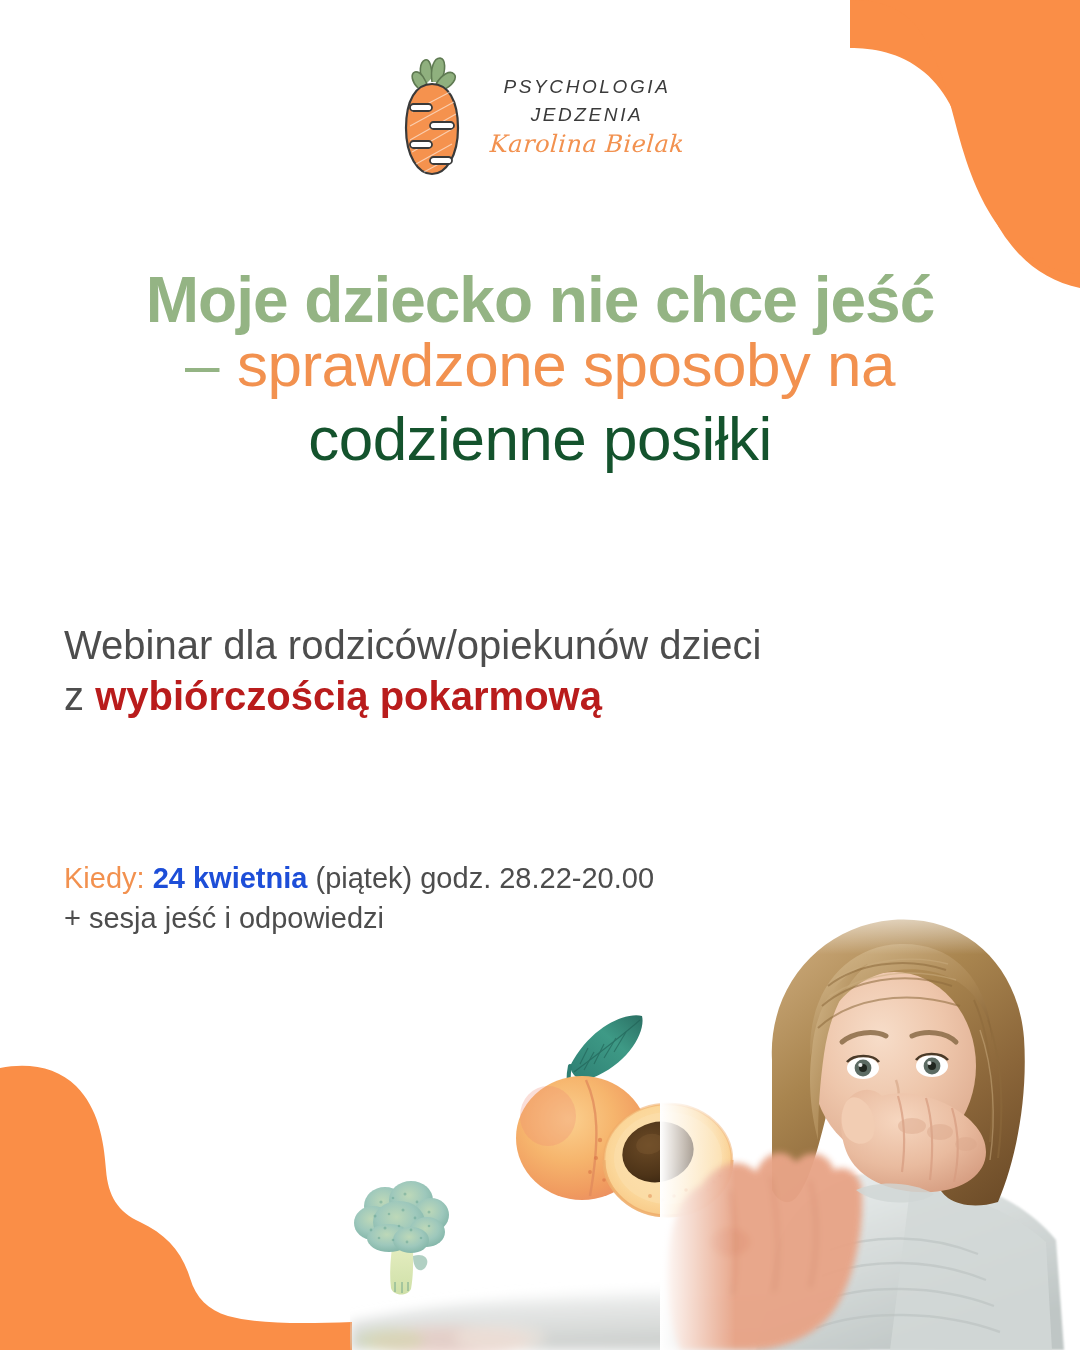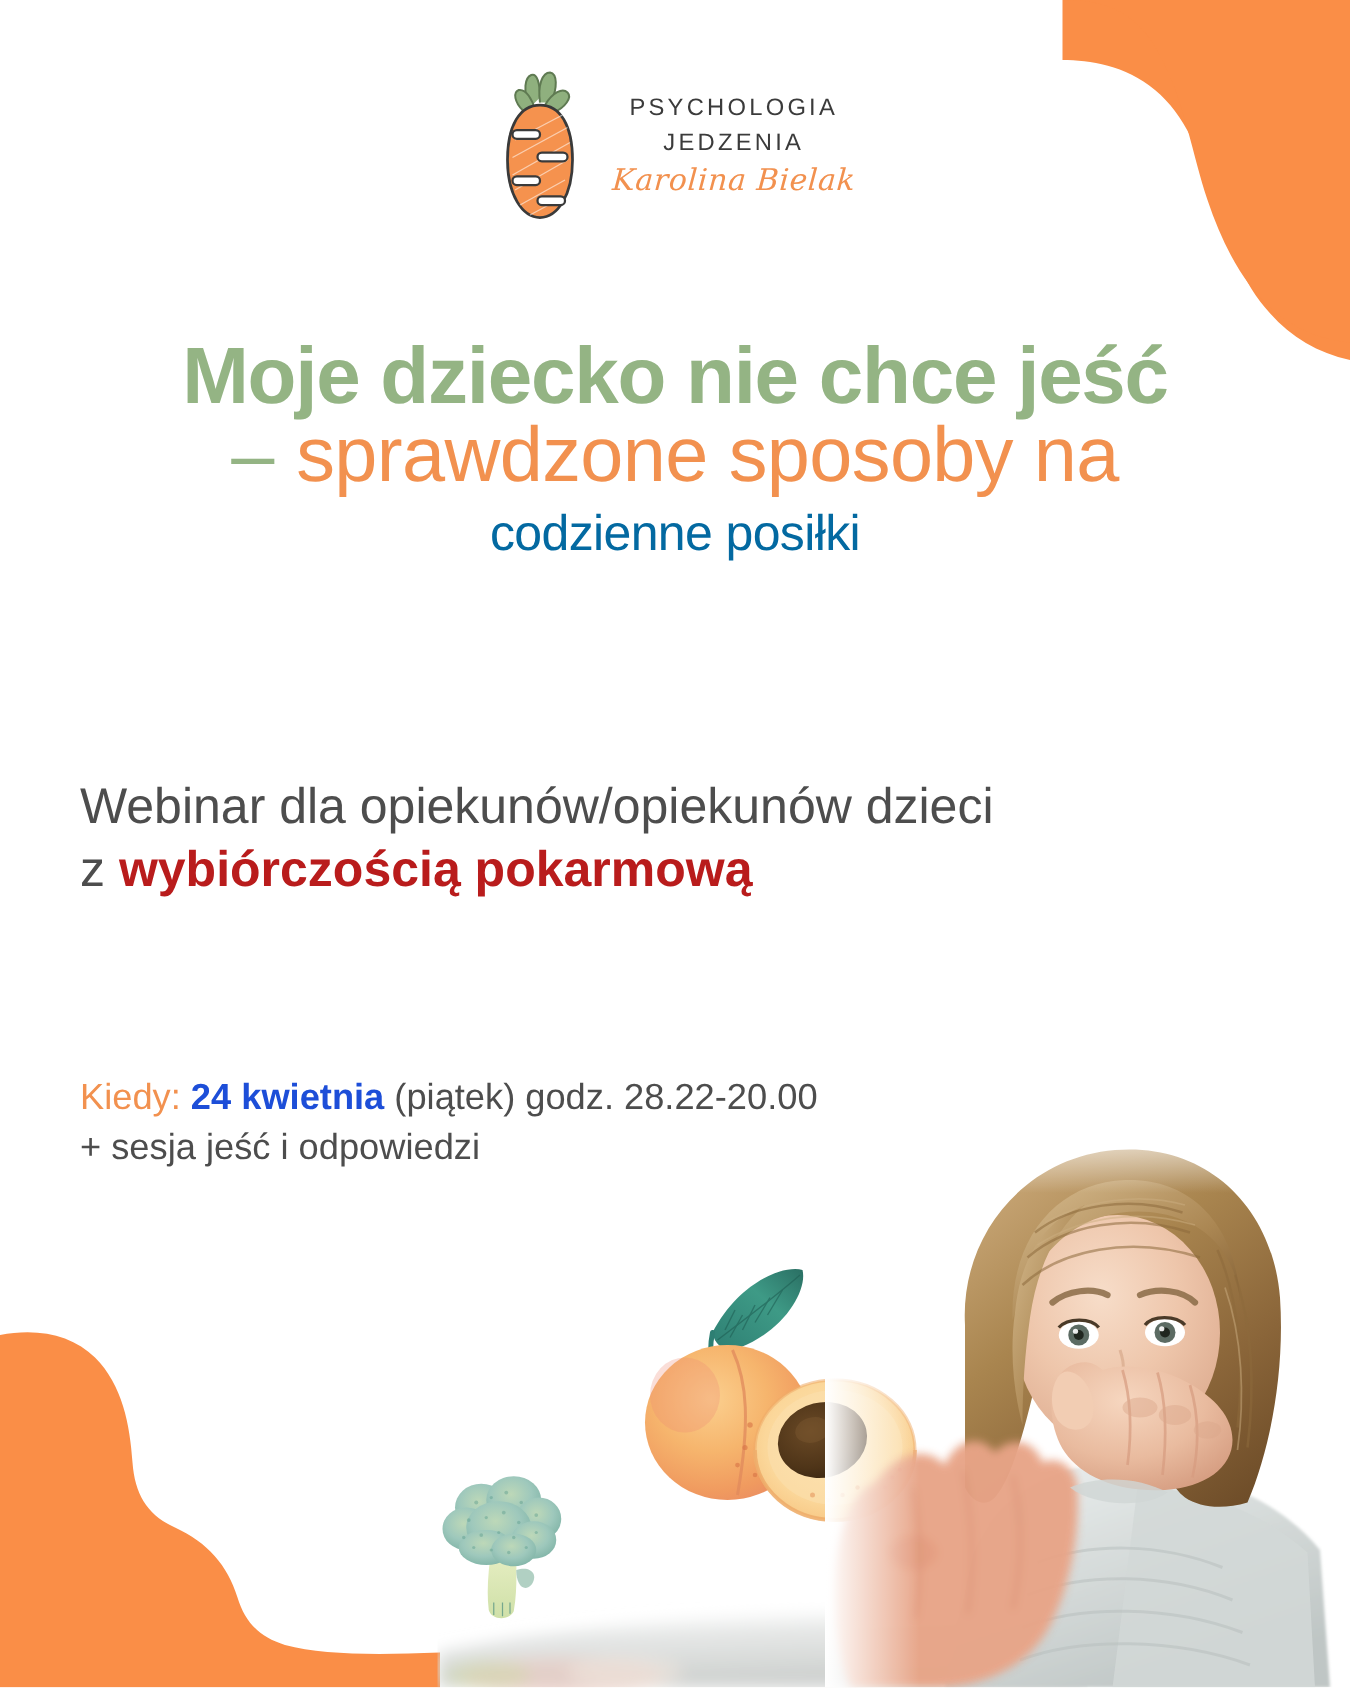--- a/index.html
+++ b/index.html
@@ -30,20 +30,21 @@
     gap:22px;
   }
   .carrot-wrap { width:72px; height:128px; flex:0 0 auto; }
   .logo-text { display:flex; flex-direction:column; align-items:center; line-height:1; }
   .logo-line1, .logo-line2 {
     font-family:"Liberation Sans", sans-serif;
     font-size:19px;
     letter-spacing:2.6px;
     color:#3b3b3b;
     font-weight:400;
+    font-style:italic;
   }
   .logo-line2 { margin-top:9px; }
   .logo-sig {
     margin-top:8px;
     font-family:"DejaVu Serif", serif;
     font-style:italic;
     font-size:24px;
     color:#f2914f;
     letter-spacing:0.5px;
     transform:skewX(-4deg);
@@ -70,23 +71,23 @@
     font-size:62px;
     font-weight:400;
     color:#f2914f;
     letter-spacing:-0.5px;
     white-space:nowrap;
   }
   .h-dash { color:#94b484; font-weight:400; margin-right:18px; }
   .h-line3 {
     display:block;
     margin-top:10px;
-    font-size:40px;
+    font-size:62px;
     font-weight:400;
-    color:#0369a1;
+    color:#14532d;
     letter-spacing:-0.5px;
     white-space:nowrap;
   }
 
   
   .subtitle {
     position:absolute;
     left:64px; top:620px;
     width:940px;
     font-size:40px;
@@ -192,21 +193,21 @@
     </div>
   </div>
 
   <h1 class="headline">
     <span class="h-line1">Moje dziecko nie chce jeść</span>
     <span class="h-line2"><span class="h-dash">–</span><span>sprawdzone sposoby na</span></span>
     <span class="h-line3">codzienne posiłki</span>
   </h1>
 
   <div class="subtitle">
-    <span>Webinar dla opiekunów/opiekunów dzieci</span><br>
+    <span>Webinar dla rodziców/opiekunów dzieci</span><br>
     <span>z </span><span class="em">wybiórczością pokarmową</span>
   </div>
 
   <div class="details">
     <span class="when-label">Kiedy:</span>
     <span class="date">24 kwietnia</span>
     <span>(piątek) godz. 28.22-20.00</span><br>
     <span>+ sesja jeść i odpowiedzi</span>
   </div>
 

